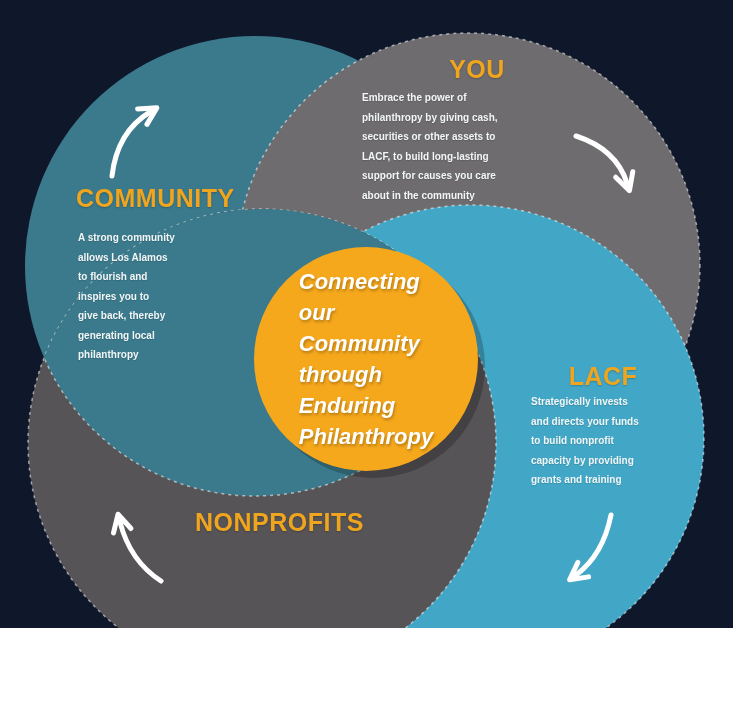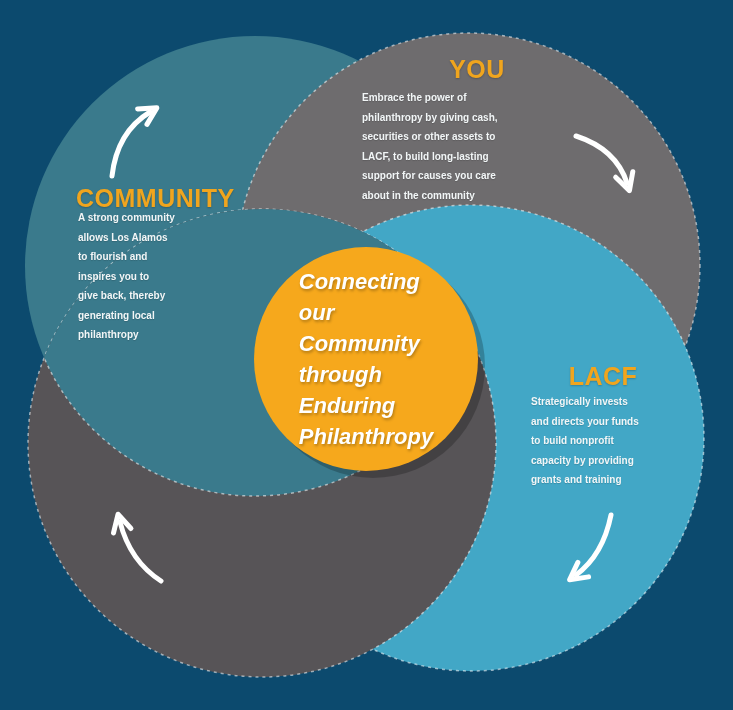--- a/index.html
+++ b/index.html
@@ -1,36 +1,36 @@
 <!DOCTYPE html>
 <html><head>
 <meta charset="utf-8">
 <style>
   html,body{margin:0;padding:0;background:#ffffff;}
   .stage{
     position:relative;
-    width:733px;height:710px;
+    width:733px;height:628px;
     overflow:hidden;
     font-family:"Liberation Sans","DejaVu Sans",sans-serif;
-    background:#0c4a6e;
+    background:#0f172a;
   }
   .stage svg{position:absolute;left:0;top:0;}
   .txt{position:absolute;white-space:pre-line;}
   .section-title{
     font-size:25px;font-weight:700;letter-spacing:.5px;
     text-shadow:0 1px 2px rgba(0,0,0,.22);
   }
   .section-body{
     font-size:10px;font-weight:600;line-height:19.5px;
     text-shadow:0 1px 1px rgba(0,0,0,.15);
   }
   .you-title{left:362px;top:55px;width:230px;text-align:center;}
   .you-body{left:362px;top:88px;width:240px;}
   .community-title{left:76px;top:184px;width:200px;}
-  .community-body{left:78px;top:208px;width:180px;}
+  .community-body{left:78px;top:228px;width:180px;}
   .lacf-title{left:513px;top:362px;width:180px;text-align:center;}
   .lacf-body{left:531px;top:392px;width:195px;}
   .nonprofits-title{left:195px;top:508px;width:220px;}
   .nonprofits-body{left:193px;top:543px;width:230px;}
   .center-text{
     left:254px;top:247px;width:224px;height:224px;
     display:flex;align-items:center;justify-content:center;text-align:left;
     font-size:22px;font-weight:700;font-style:italic;line-height:31px;
     text-shadow:1px 2px 3px rgba(0,0,0,.28);
   }
@@ -88,20 +88,21 @@
 generating local
 philanthropy</div>
 
   <div class="txt section-title lacf-title" style="color: rgb(240, 165, 30);">LACF</div>
   <div class="txt section-body lacf-body" style="color: rgb(242, 246, 247);">Strategically invests
 and directs your funds
 to build nonprofit
 capacity by providing
 grants and training</div>
 
+  <div class="txt section-title nonprofits-title" style="color: rgb(240, 165, 30);">NONPROFITS</div>
 
   <div class="txt center-text" style="color: rgb(255, 255, 255);">Connecting
 our
 Community
 through
 Enduring
 Philanthropy</div>
 
 </div>
 

